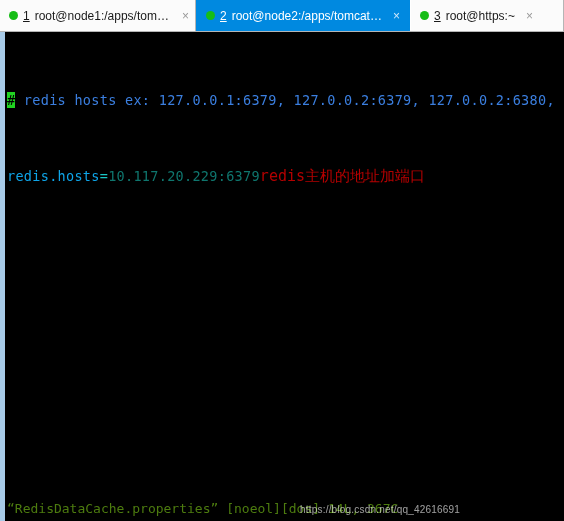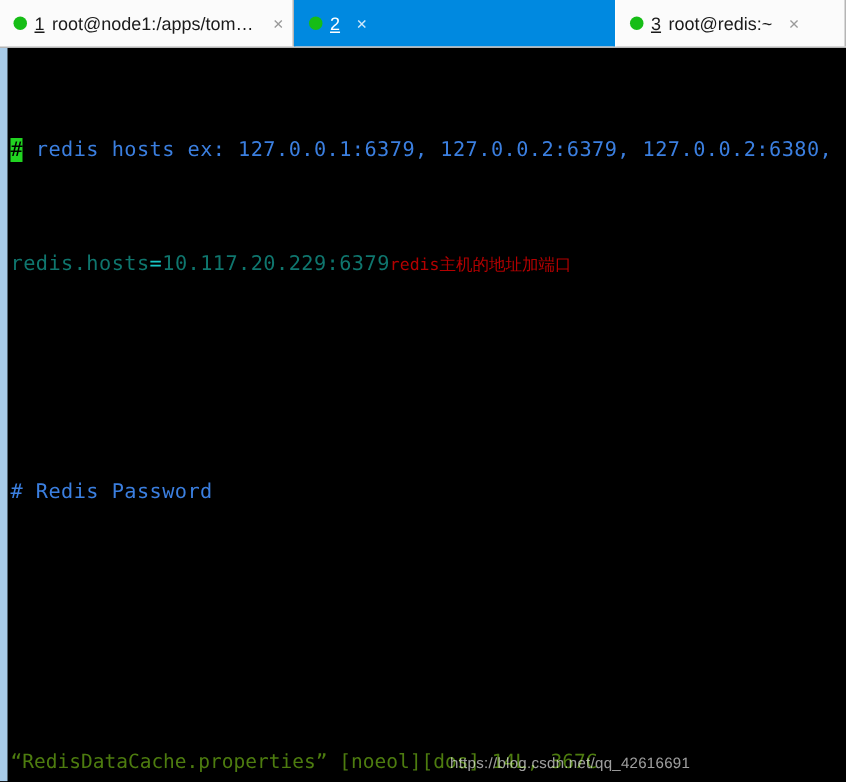--- a/index.html
+++ b/index.html
@@ -100,31 +100,31 @@
     right: 0;
     bottom: 0;
     font-family: "DejaVu Sans Mono", monospace;
     font-size: 13.5px;
     line-height: 19px;
     letter-spacing: 0.3px;
     white-space: pre;
   }
   .ln { height: 19px; }
   .c-comment { color: #3b7fe0; }
-  .c-key     { color: #0f766e; }
+  .c-key     { color: #0ea5e9; }
   .c-val     { color: #0f766e; }
   .c-eq      { color: #19c6c6; }
   .cursor {
     background: #21d421;
     color: #000000;
   }
   .note {
     color: #b40000;
     font-family: "DejaVu Sans Mono", monospace;
-    font-size: 11px;
+    font-size: 15px;
     letter-spacing: 0;
   }
 
   
   .statusline {
     position: absolute;
     left: 7px;
     right: 0;
     bottom: 3px;
     color: #4d7c0f;
@@ -153,45 +153,45 @@
   <div class="tab inactive tab-1">
     <span class="tab-dot" style="background: rgb(22, 189, 22);"></span>
     <span class="tab-num">1</span>
     <span class="tab-label">root@node1:/apps/tomcat/…</span>
     <span class="tab-close">×</span>
   </div>
 
   <div class="tab active tab-2">
     <span class="tab-dot" style="background: rgb(22, 189, 22);"></span>
     <span class="tab-num">2</span>
+    <span class="tab-label">root@node2:/apps/tomcat…</span>
     <span class="tab-close">×</span>
   </div>
 
   <div class="tab inactive tab-3">
     <span class="tab-dot" style="background: rgb(22, 189, 22);"></span>
     <span class="tab-num">3</span>
-    <span class="tab-label">root@redis:~</span>
+    <span class="tab-label">root@https:~</span>
     <span class="tab-close">×</span>
   </div>
 
 </div>
 
 <div class="terminal">
 
   <div class="scrollbar"></div>
 
   <div class="screen">
 
     <div class="ln"><span class="cursor">#</span><span class="c-comment"> redis hosts ex: 127.0.0.1:6379, 127.0.0.2:6379, 127.0.0.2:6380, ...</span></div>
 
     <div class="ln"><span class="c-key">redis.hosts</span><span class="c-eq">=</span><span class="c-val">10.117.20.229:6379</span><span class="note">redis主机的地址加端口</span></div>
 
     <div class="ln"></div>
 
-    <div class="ln"><span class="c-comment"># Redis Password</span></div>
 
 
     <div class="ln"></div>
 
     
 
     
 
     
 

